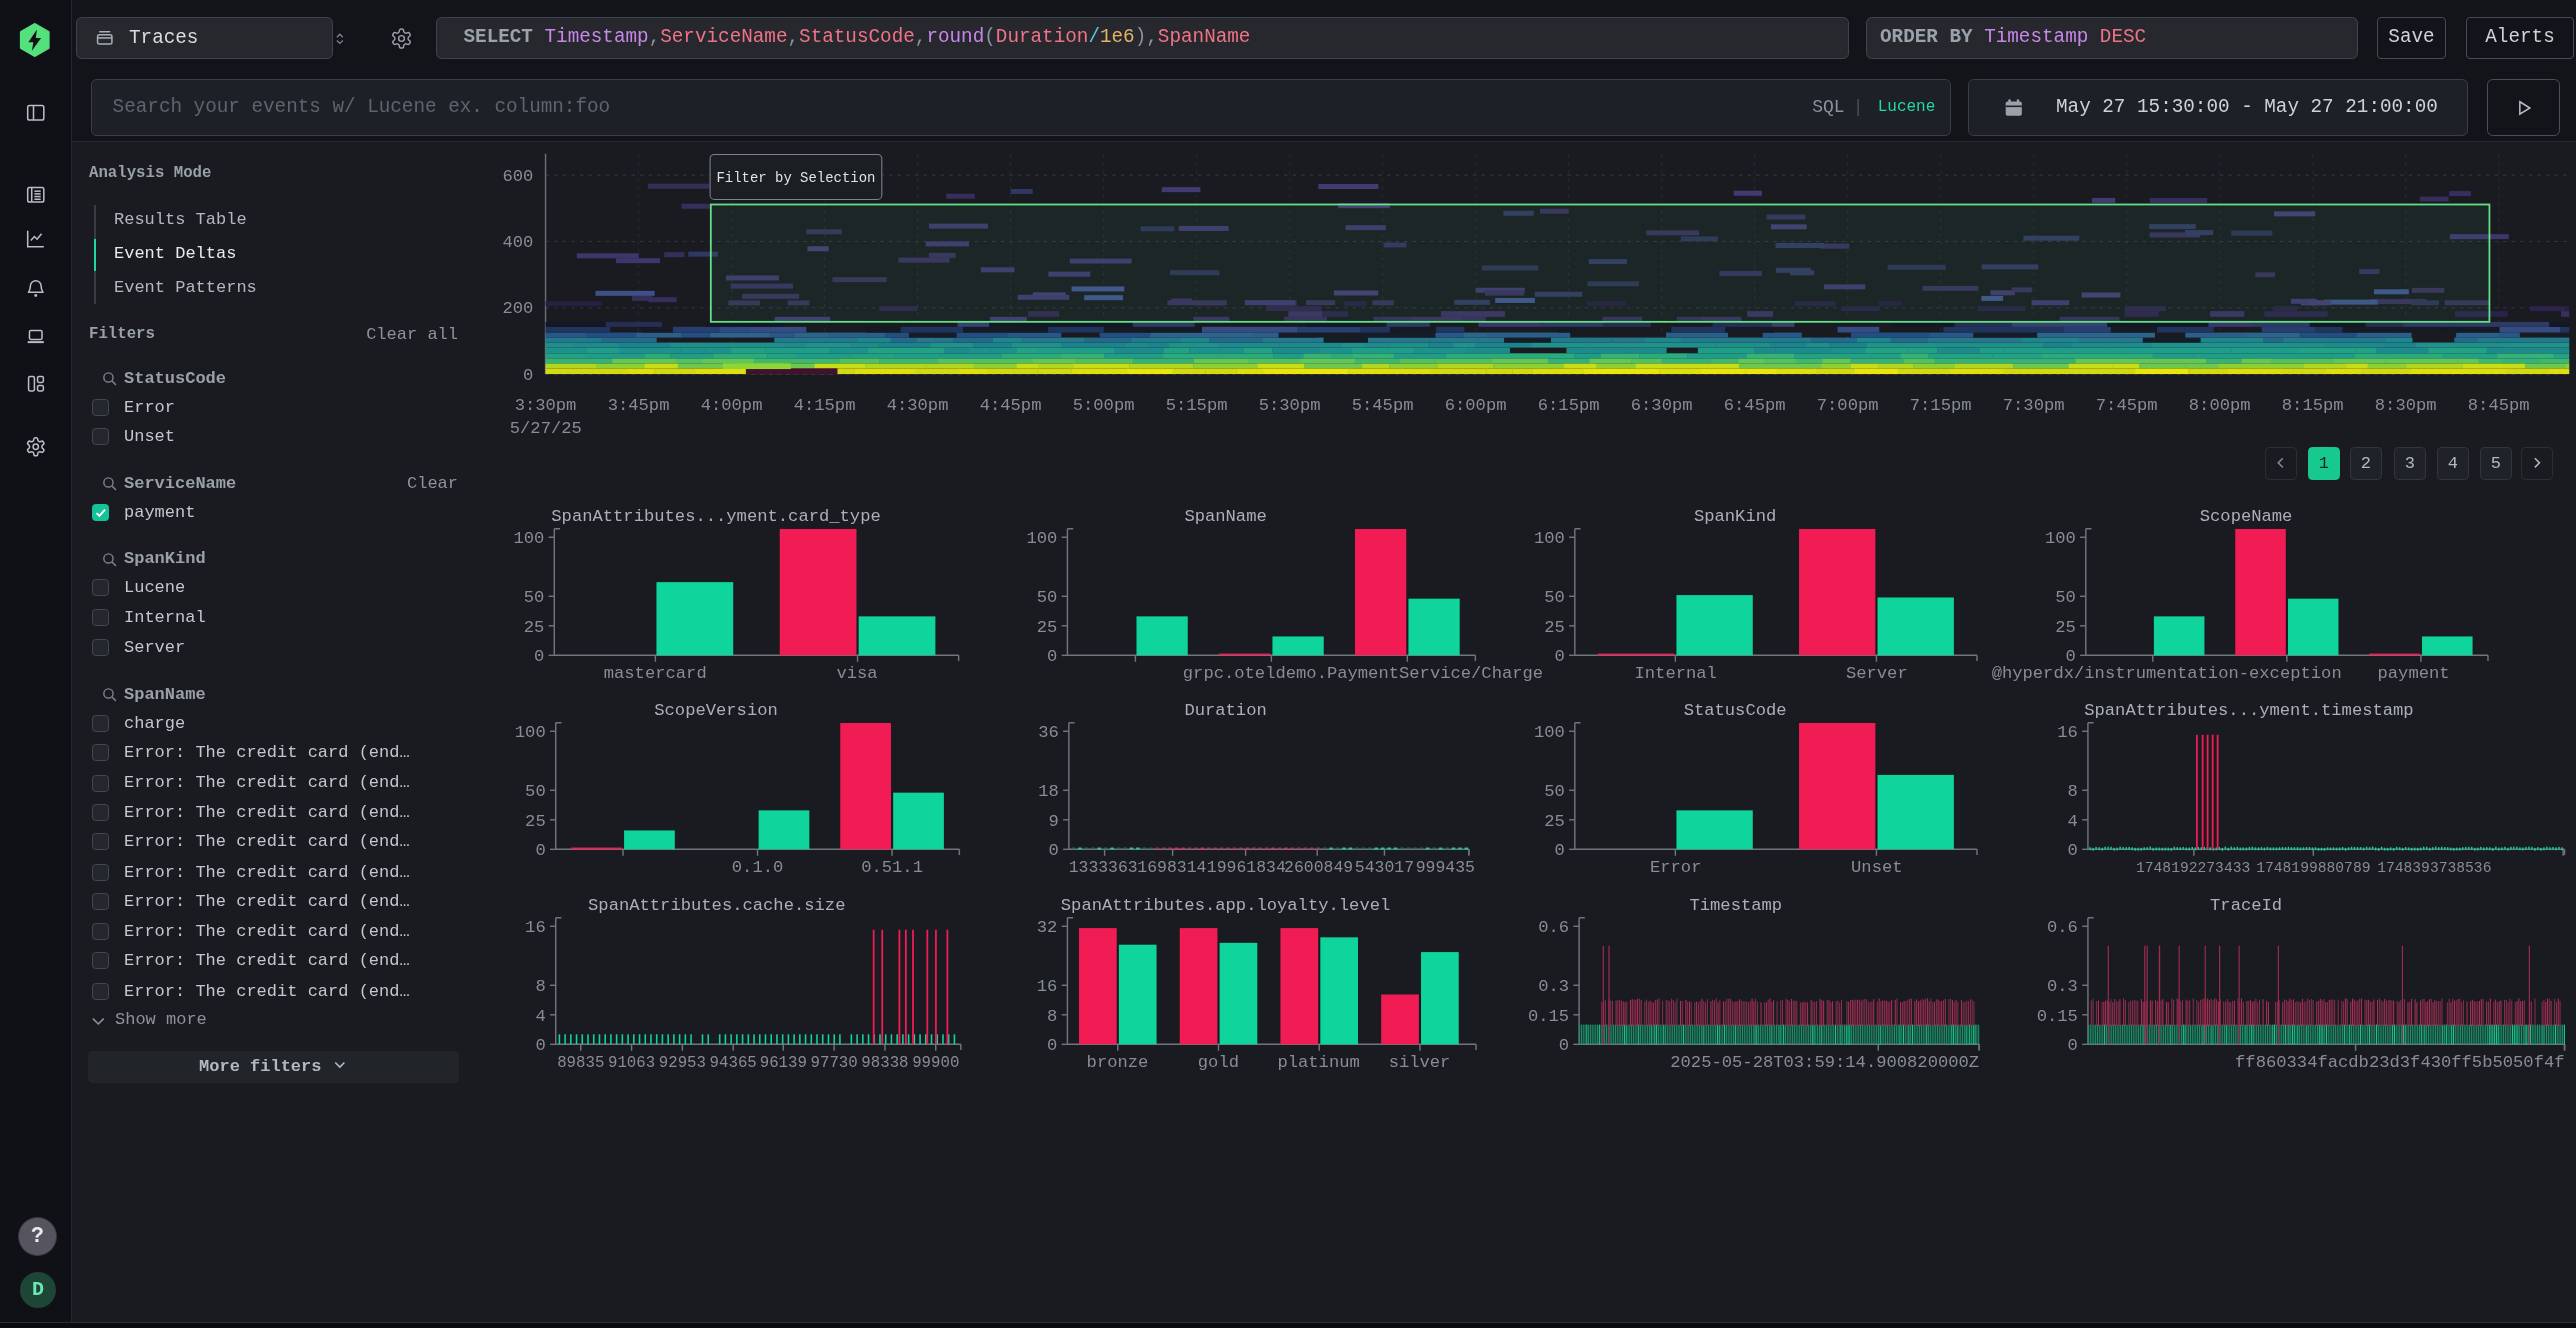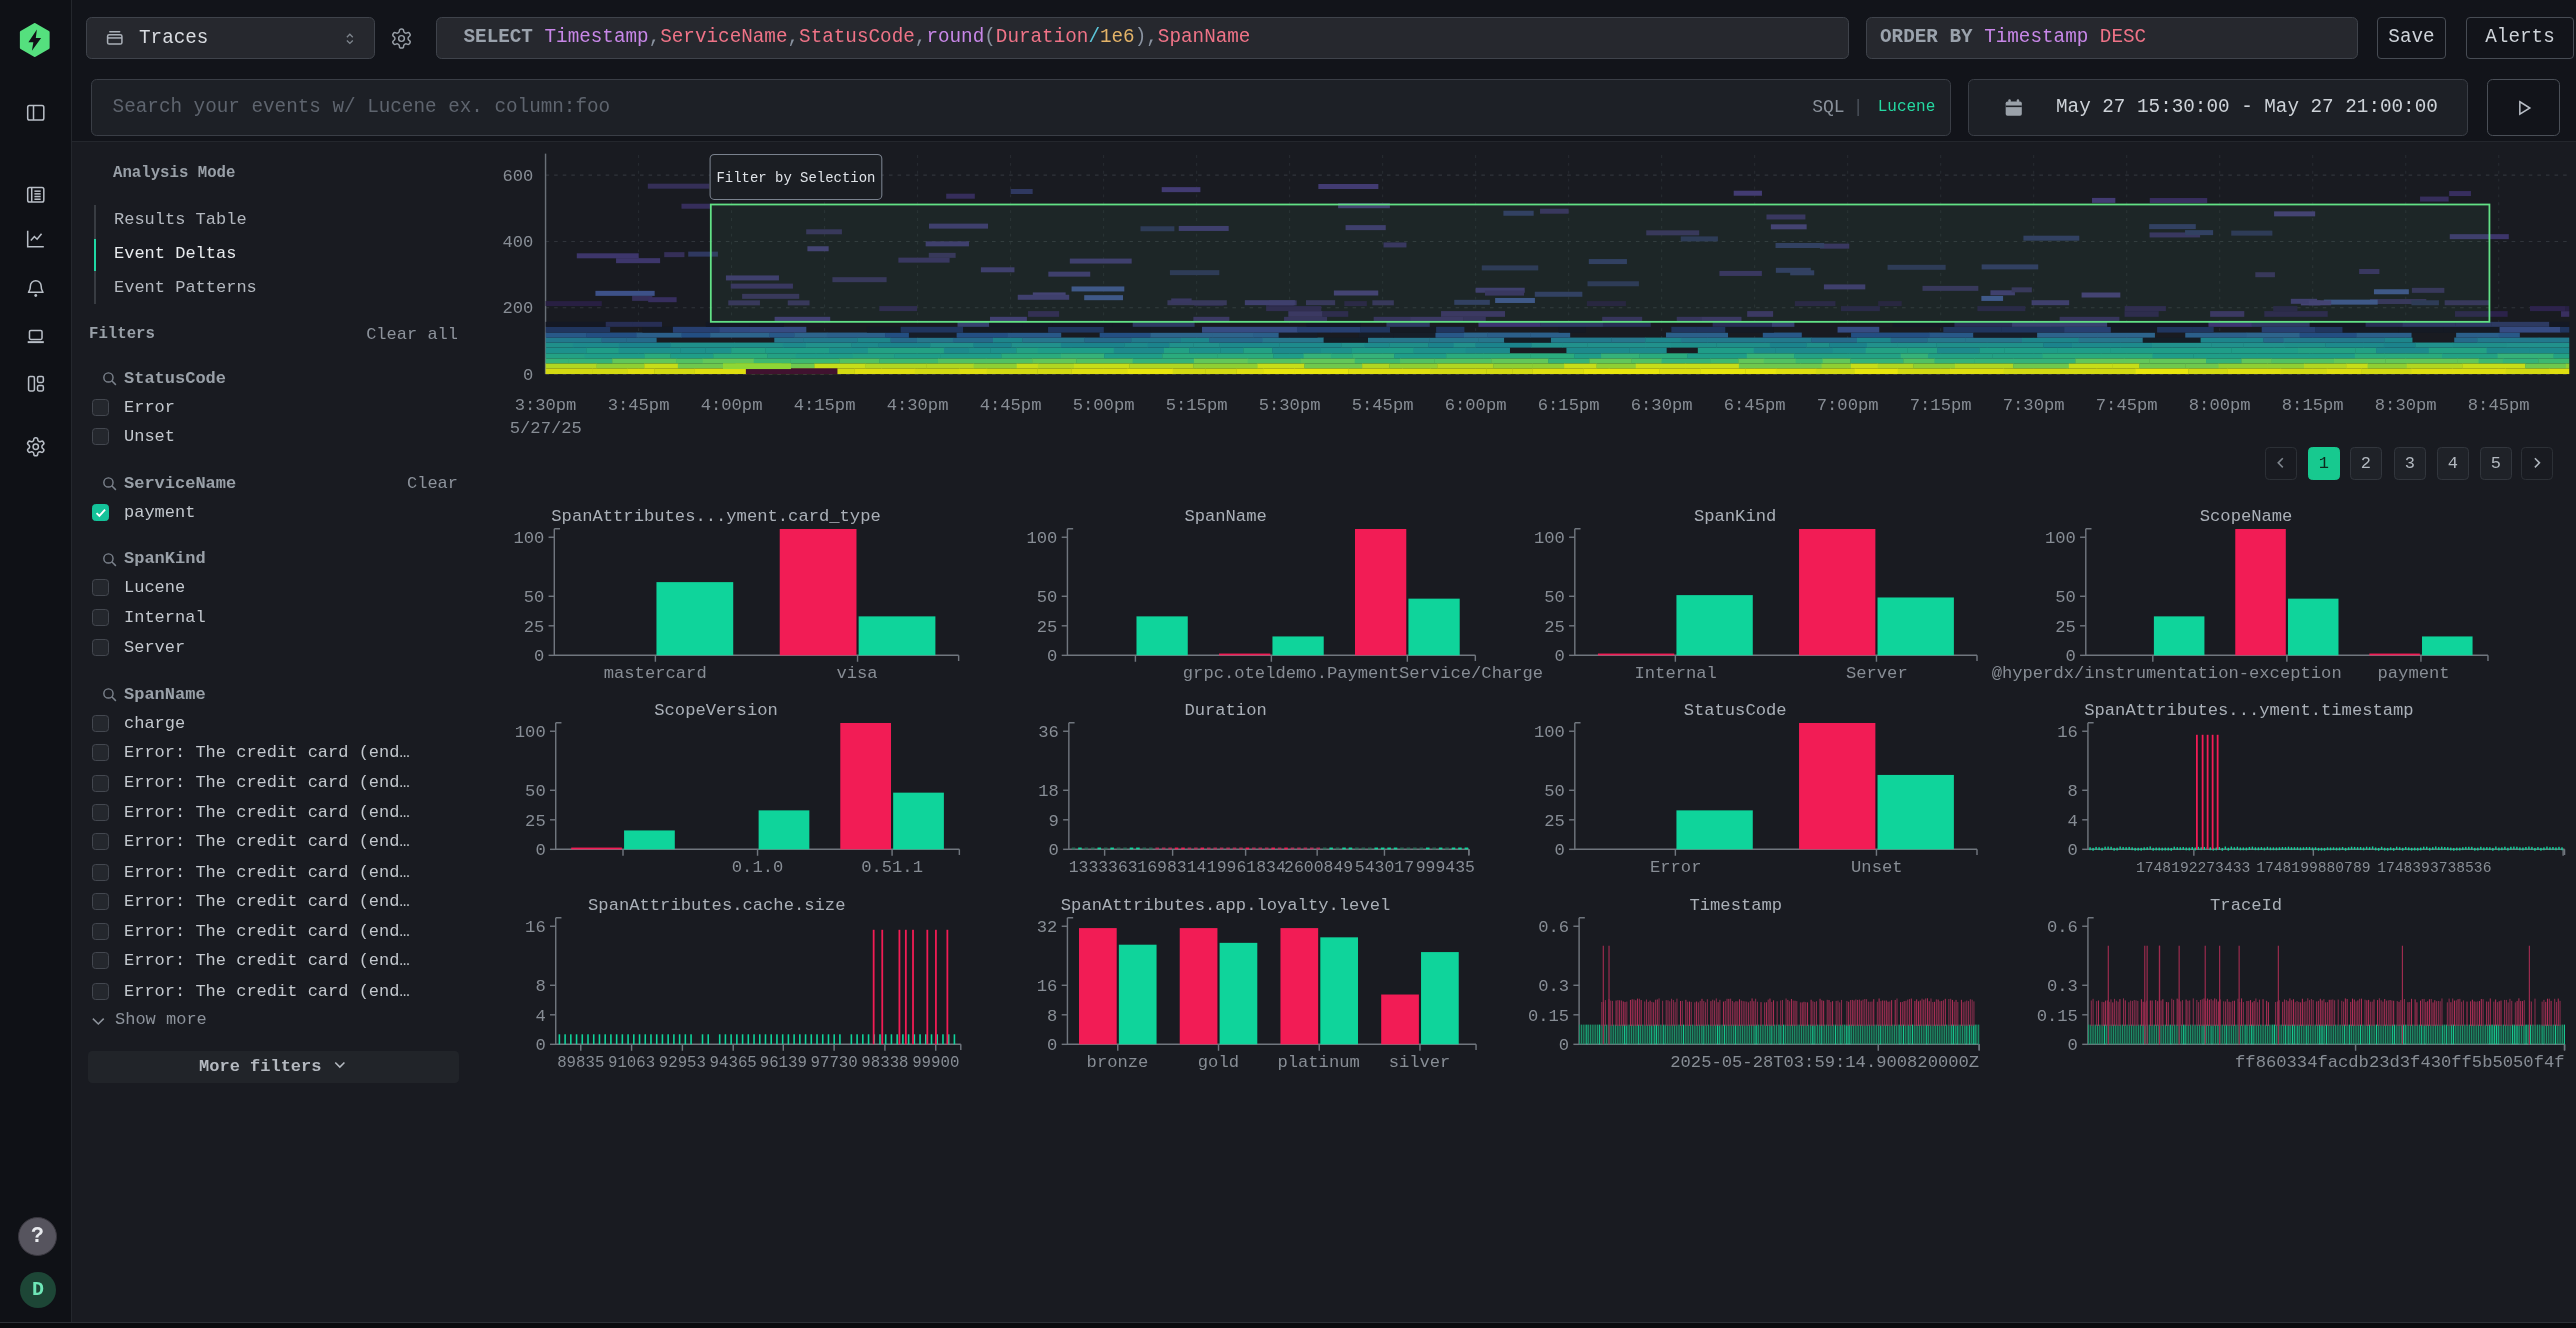--- a/index.html
+++ b/index.html
@@ -90,21 +90,21 @@
         <circle cx="12" cy="12" r="3"></circle>
       </svg>
     </div>
 
   <div class="abs" style="left:18px;top:1217px;width:39px;height:39px;border-radius:50%;background:#56545e;border:1.4px solid #3a3840;color:#e8eaee;font-size:21.5px;line-height:37px;text-align:center;font-weight:bold;">?</div>
 
   <div class="abs" style="left:20px;top:1272px;width:36px;height:36px;border-radius:50%;background:#1d4636;color:#6ee7b7;font-size:20px;line-height:36px;text-align:center;font-weight:bold;">D</div>
 </div>
 <div id="header">
 
-  <div class="box inp" style="left:14px;top:17px;width:289px;height:42px;">
+  <div class="box inp" style="left:4px;top:17px;width:257px;height:42px;">
     <svg class="abs" style="left:17px;top:9.3px;" width="21.5" height="21.5" viewBox="0 0 24 24" fill="none" stroke="#aab0b8" stroke-width="1.7">
         <rect x="4" y="8.6" width="16" height="10.4" rx="1.8"></rect>
         <line x1="4" y1="12.2" x2="20" y2="12.2"></line>
         <line x1="6.5" y1="5.4" x2="17.5" y2="5.4" stroke-linecap="round"></line>
       </svg>
     <span class="abs" style="left:52px;top:9.3px;color:#d9dce1;">Traces</span>
     <svg class="abs" style="left:255px;top:13px;" width="15.7" height="15.7" viewBox="0 0 24 24" fill="none" stroke="#7f868e" stroke-width="2">
         <path d="M7.5 9.5 l4.5 -4.5 l4.5 4.5"></path>
         <path d="M7.5 14.5 l4.5 4.5 l4.5 -4.5"></path>
       </svg>
@@ -139,21 +139,21 @@
     <span class="abs" style="left:87px;color:#cdd2d8;">May 27 15:30:00 - May 27 21:00:00</span>
   </div>
 
   <div class="box" style="left:2415px;top:79px;width:73px;height:57px;background:transparent;border:1.4px solid #4a4f57;border-radius:5.7px;">
     <svg class="abs" style="left:26px;top:18px;" width="20" height="20" viewBox="0 0 24 24" fill="none" stroke="#b9bfc7" stroke-width="1.8">
         <path d="M7 4.5 L19 12 L7 19.5 Z"></path>
       </svg>
   </div>
 </div>
 <div id="lpanel">
-  <div class="lph" style="left:17px;top:23px;margin-left:24px;">Analysis Mode</div>
+  <div class="lph" style="left:17px;top:23px;">Analysis Mode</div>
   <div class="abs" style="left:22px;top:63px;width:2.1px;height:99px;background:#383c42;"></div>
   <div class="abs" style="left:22px;top:97px;width:2.1px;height:31.5px;background:#1fd8a4;"></div>
   <div class="lp" style="left:42px;top:67px;color:#b3b8bf;">Results Table</div>
   <div class="lp" style="left:42px;top:101px;color:#e8ebee;">Event Deltas</div>
   <div class="lp" style="left:42px;top:135px;color:#b3b8bf;">Event Patterns</div>
   <div class="lph" style="left:17px;top:184px;">Filters</div>
   <div class="lp" style="left:243px;top:182px;width:143px;text-align:right;color:#8d939c;">Clear all</div>
 
   <svg class="abs mag" style="left:29px;top:228px;" width="17" height="17" viewBox="0 0 24 24">
       <circle cx="10.5" cy="10.5" r="6.5" fill="none" stroke="#7c838d" stroke-width="2"></circle>

